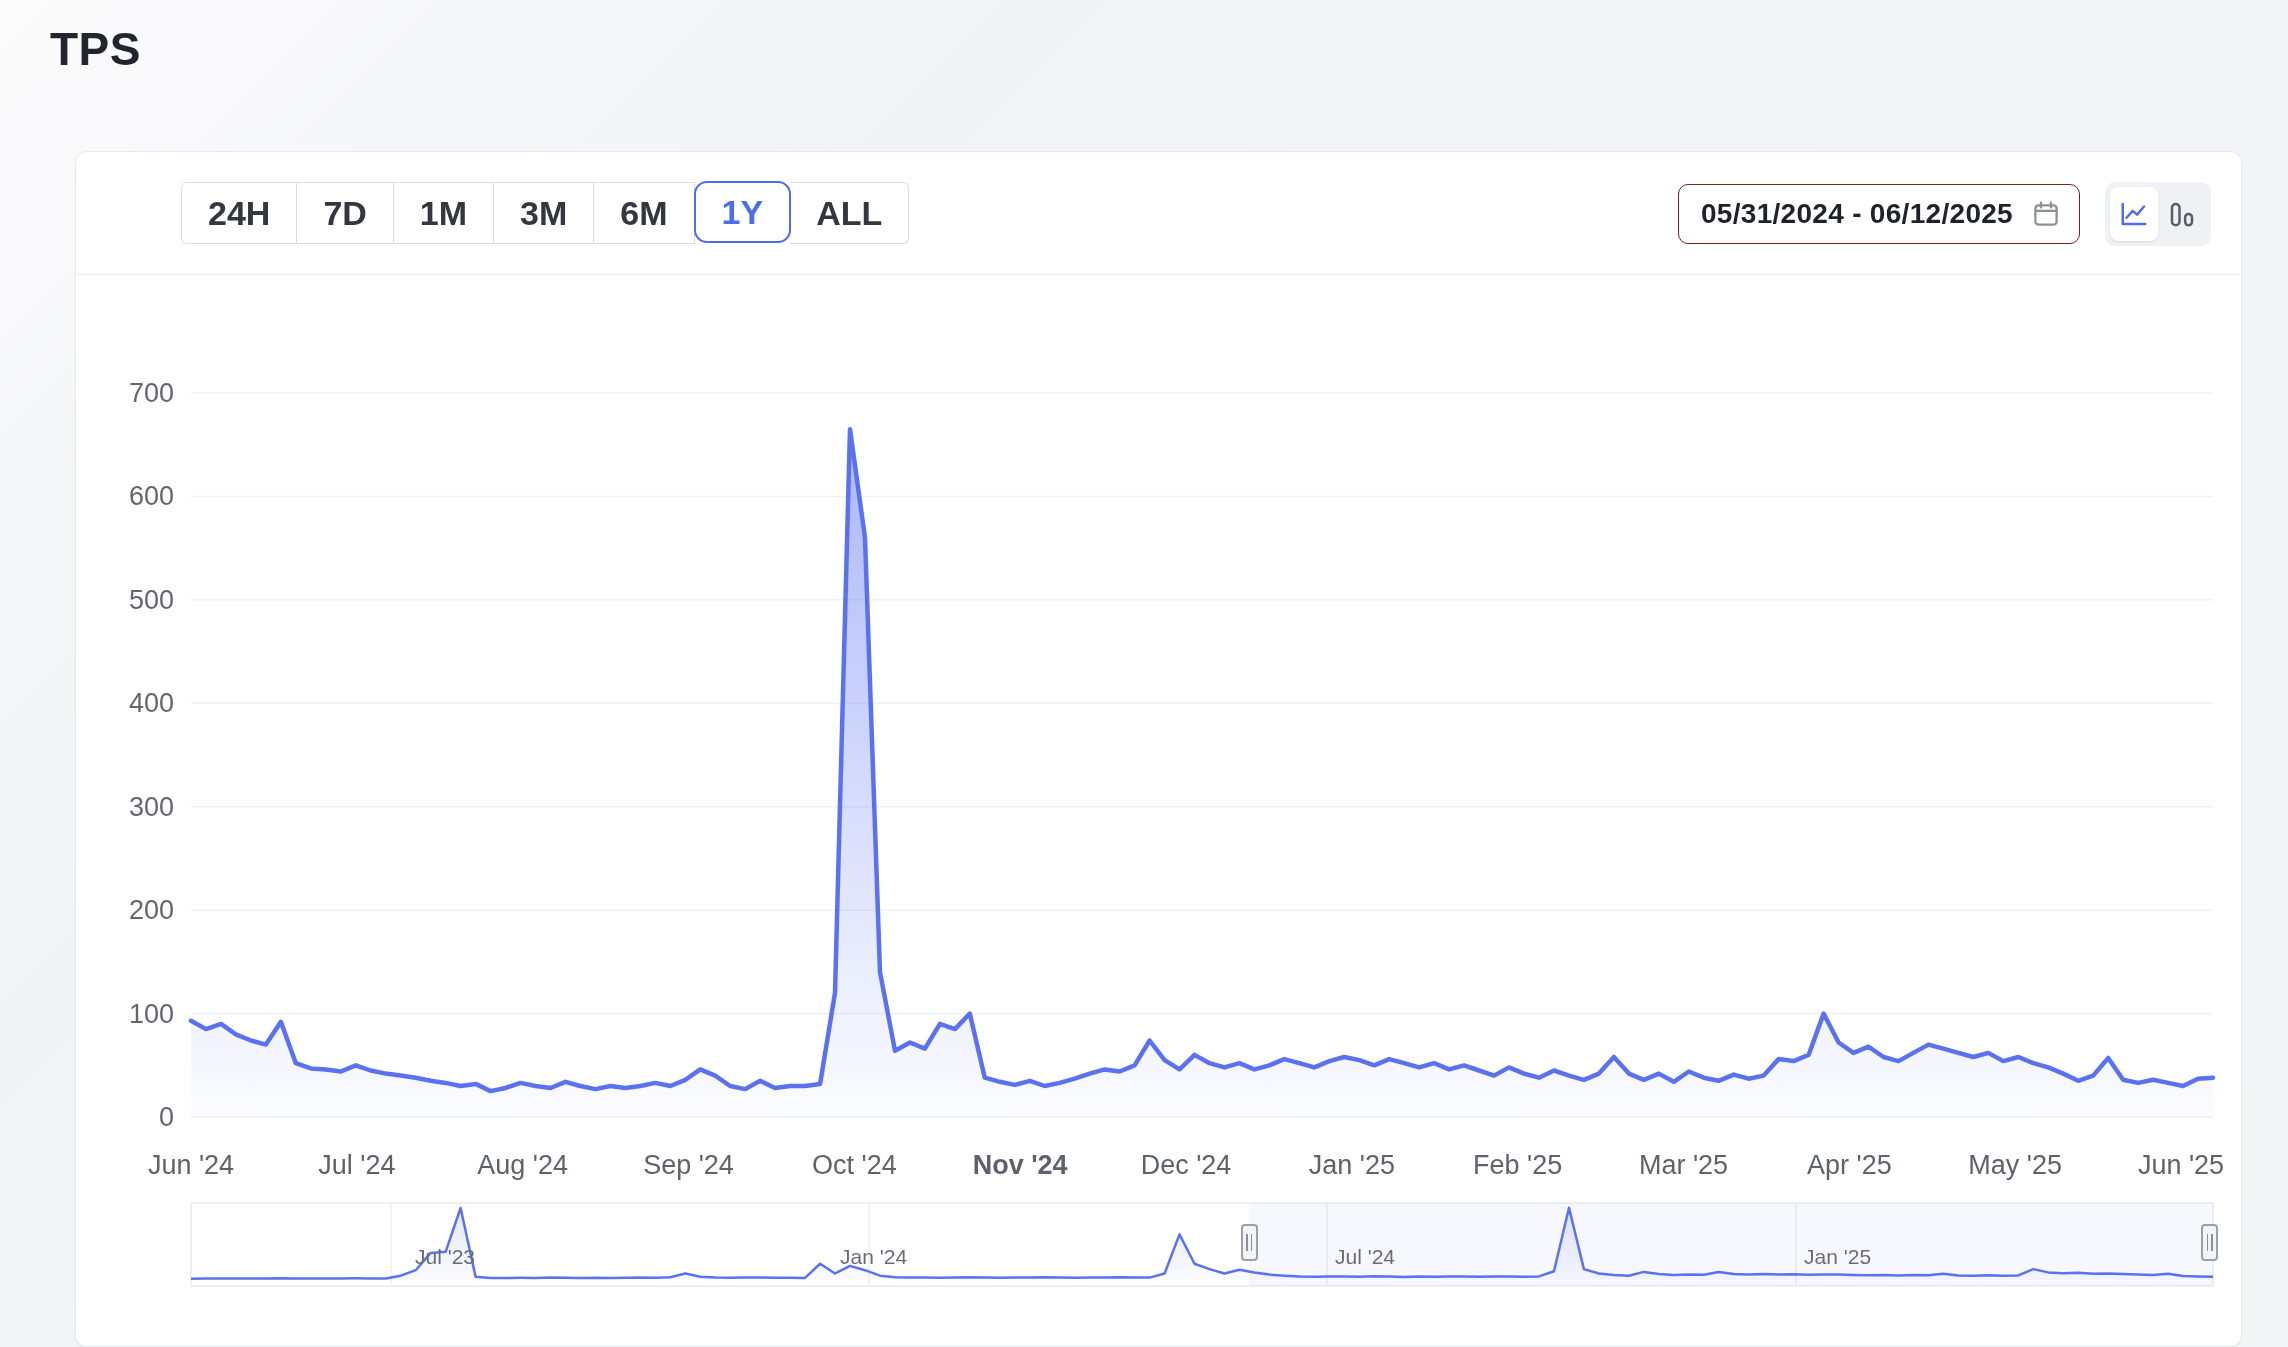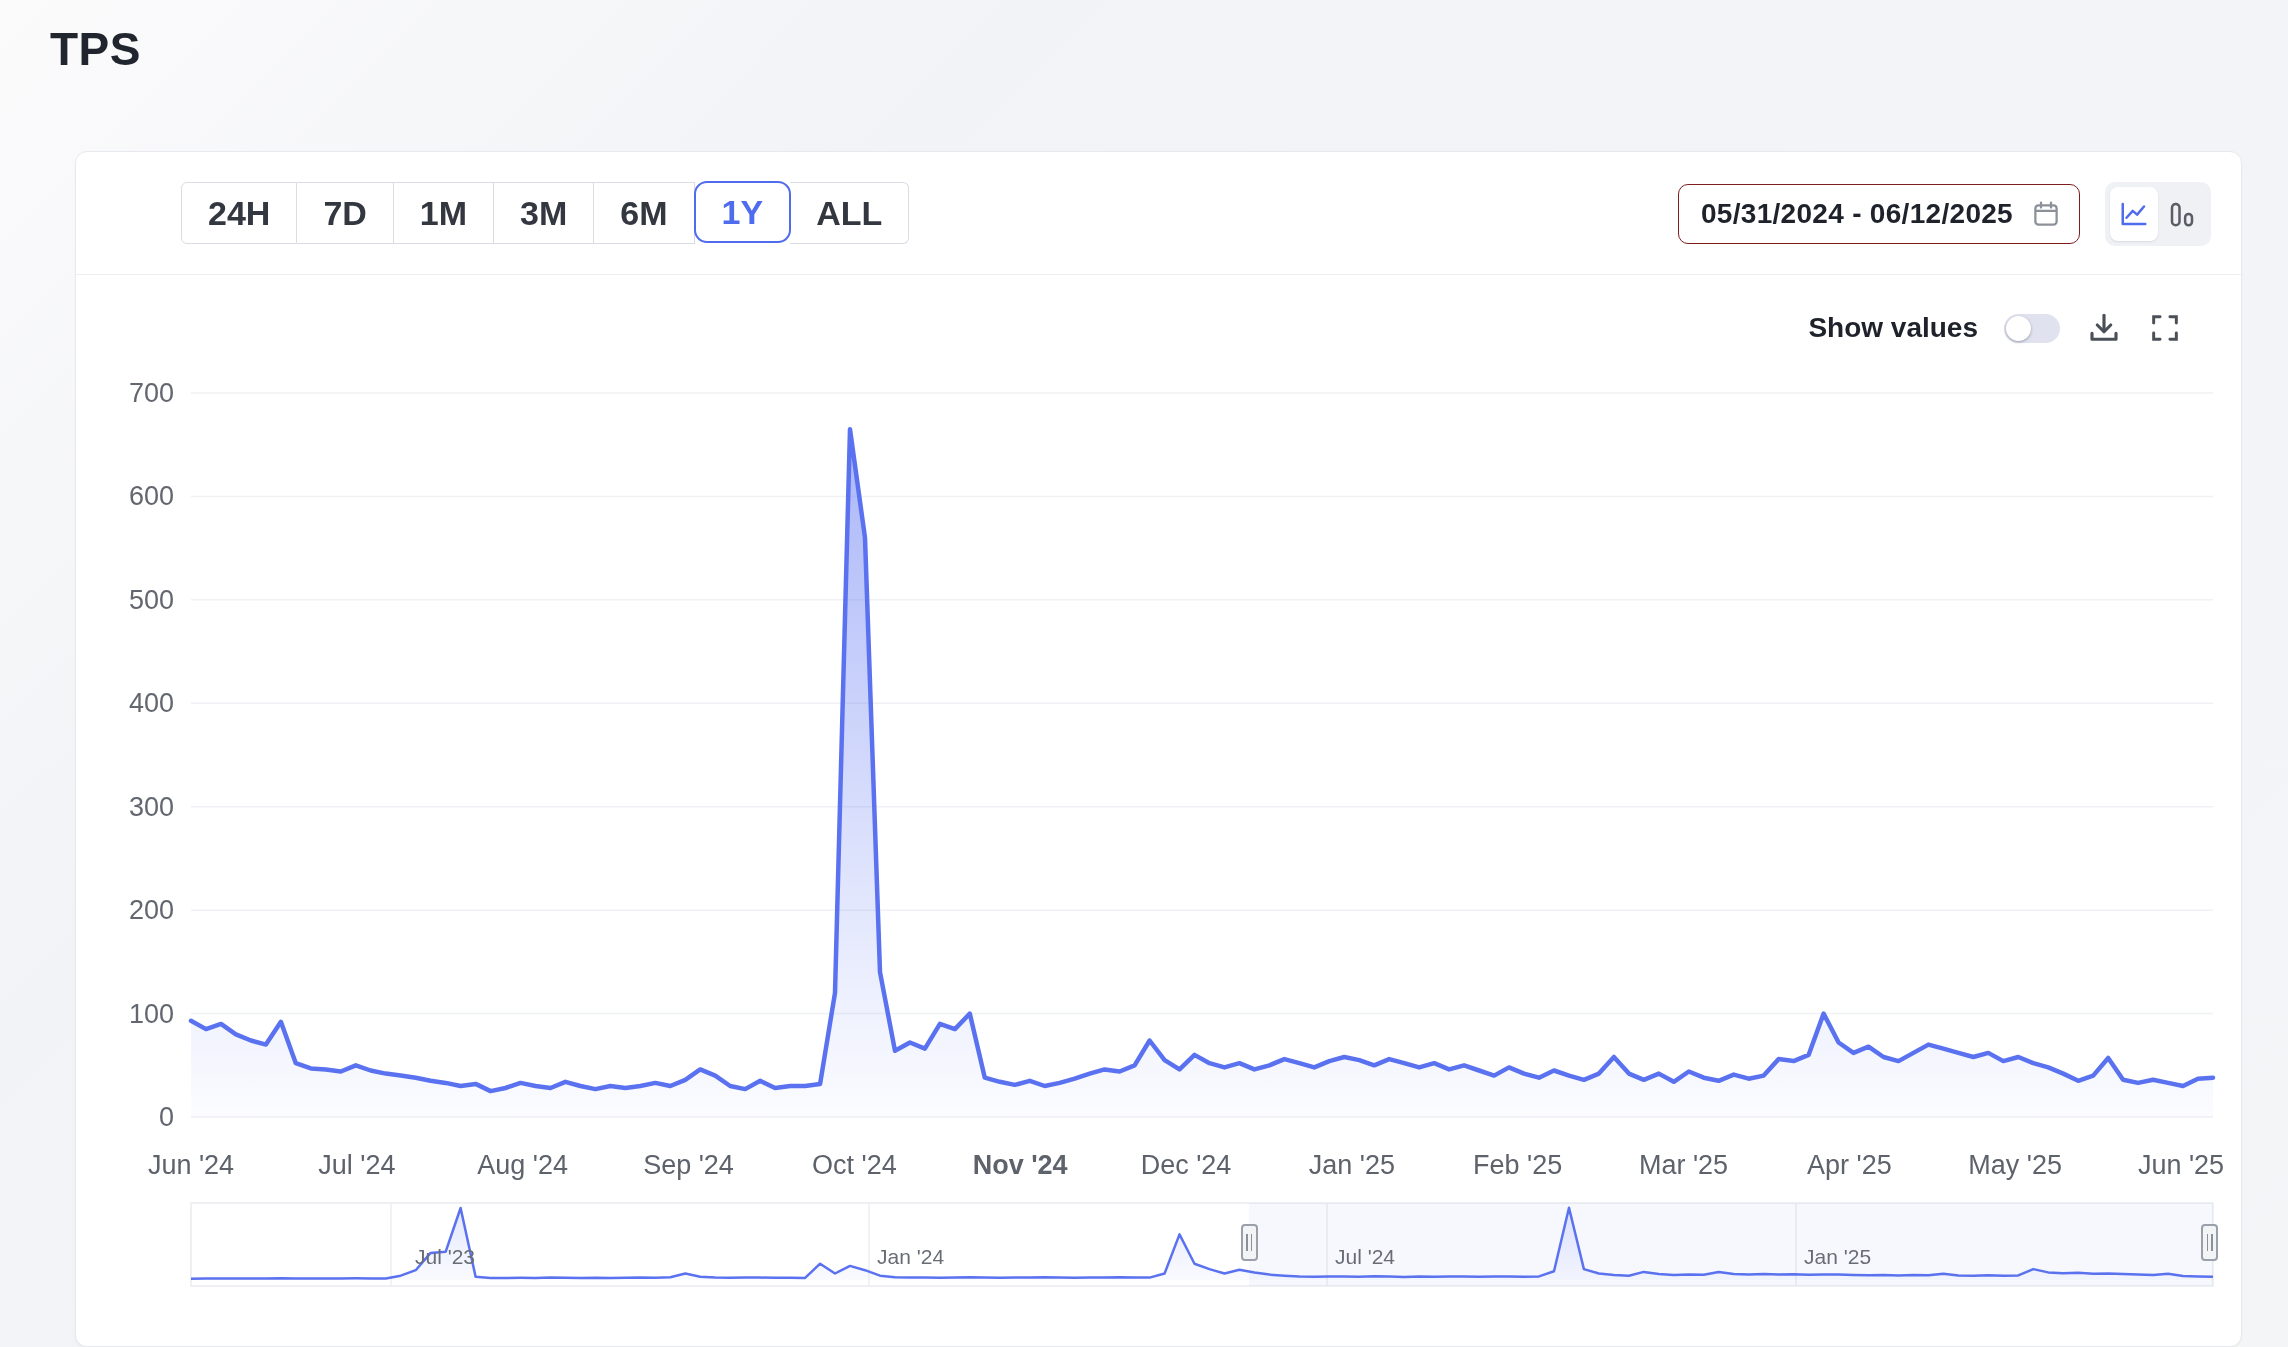--- a/index.html
+++ b/index.html
@@ -135,45 +135,20 @@
               <rect x="4" y="4" width="6" height="17" rx="3"></rect>
               <rect x="14.5" y="12" width="5.5" height="9" rx="2.75"></rect>
             </svg>
           </span>
         </button>
       </div>
     </div>
     <div class="toolbar-divider"></div>
   </div>
 
-  <div class="chart-header">
-    <span class="show-values-label">Show values</span>
-    <div class="toggle">
-        <div class="knob"></div>
-      </div>
-    <button class="icon-btn">
-      <span style="display:flex;">
-        <svg width="36" height="36" viewBox="0 0 24 24" fill="none" stroke="#4b5058" stroke-width="2.1" stroke-linecap="round" stroke-linejoin="round">
-          <path d="M12 3.5 L12 14"></path>
-            <path d="M7.5 10 L12 14.5 L16.5 10"></path>
-          <path d="M4 15.5 L4 19.5 L20 19.5 L20 15.5"></path>
-        </svg>
-      </span>
-    </button>
-    <button class="icon-btn">
-      <span style="display:flex;">
-        <svg width="34" height="34" viewBox="0 0 24 24" fill="none" stroke="#4b5058" stroke-width="2.1" stroke-linecap="round">
-          <path d="M4 8.5 L4 4 L8.5 4"></path>
-            <path d="M15.5 4 L20 4 L20 8.5"></path>
-          <path d="M20 15.5 L20 20 L15.5 20"></path>
-            <path d="M8.5 20 L4 20 L4 15.5"></path>
-        </svg>
-      </span>
-    </button>
-  </div>
 
   <svg class="chart-svg" viewBox="0 0 2167 1196">
     <defs>
       <linearGradient id="areaFill" gradientUnits="userSpaceOnUse" x1="0" y1="241" x2="0" y2="965">
         <stop offset="0" stop-color="#5d75f2" stop-opacity="0.55"></stop>
         <stop offset="1" stop-color="#5d75f2" stop-opacity="0.02"></stop>
       </linearGradient>
       <linearGradient id="navFill" gradientUnits="userSpaceOnUse" x1="0" y1="1052" x2="0" y2="1128">
         <stop offset="0" stop-color="#5d75f2" stop-opacity="0.18"></stop>
         <stop offset="1" stop-color="#5d75f2" stop-opacity="0.03"></stop>
@@ -228,17 +203,17 @@
       <div class="x-tick-label" style="left: 778.333px;">Oct '24</div>
       <div class="x-tick-label" style="left: 944.167px; font-weight: bold;">Nov '24</div>
       <div class="x-tick-label" style="left: 1110px;">Dec '24</div>
       <div class="x-tick-label" style="left: 1275.83px;">Jan '25</div>
       <div class="x-tick-label" style="left: 1441.67px;">Feb '25</div>
       <div class="x-tick-label" style="left: 1607.5px;">Mar '25</div>
       <div class="x-tick-label" style="left: 1773.33px;">Apr '25</div>
       <div class="x-tick-label" style="left: 1939.17px;">May '25</div>
       <div class="x-tick-label" style="left: 2105px;">Jun '25</div>
       <div class="nav-label" style="left: 323px; margin-left: 16px;">Jul '23</div>
-      <div class="nav-label" style="left: 801px;">Jan '24</div>
+      <div class="nav-label" style="left: 764px;">Jan '24</div>
       <div class="nav-label" style="left: 1259px;">Jul '24</div>
       <div class="nav-label" style="left: 1728px;">Jan '25</div>
     </div>
 </div>
 
 </body></html>

